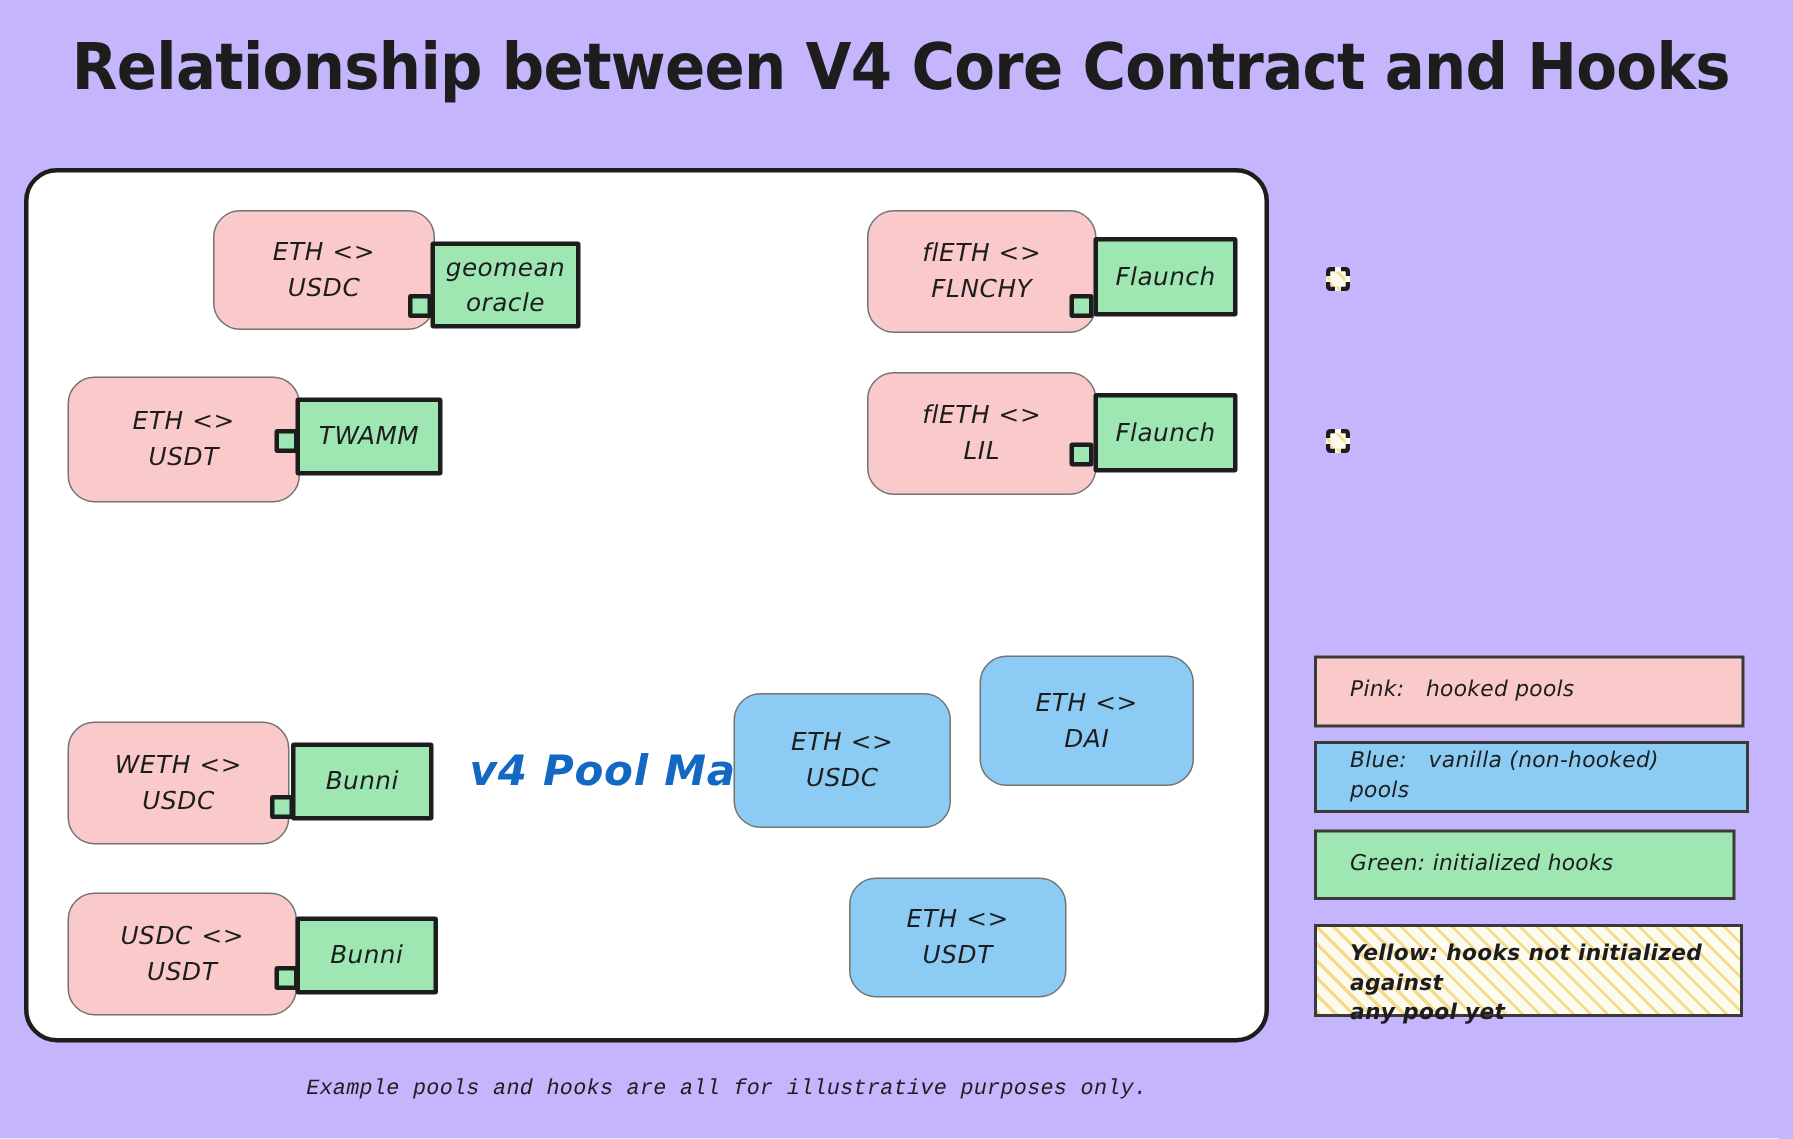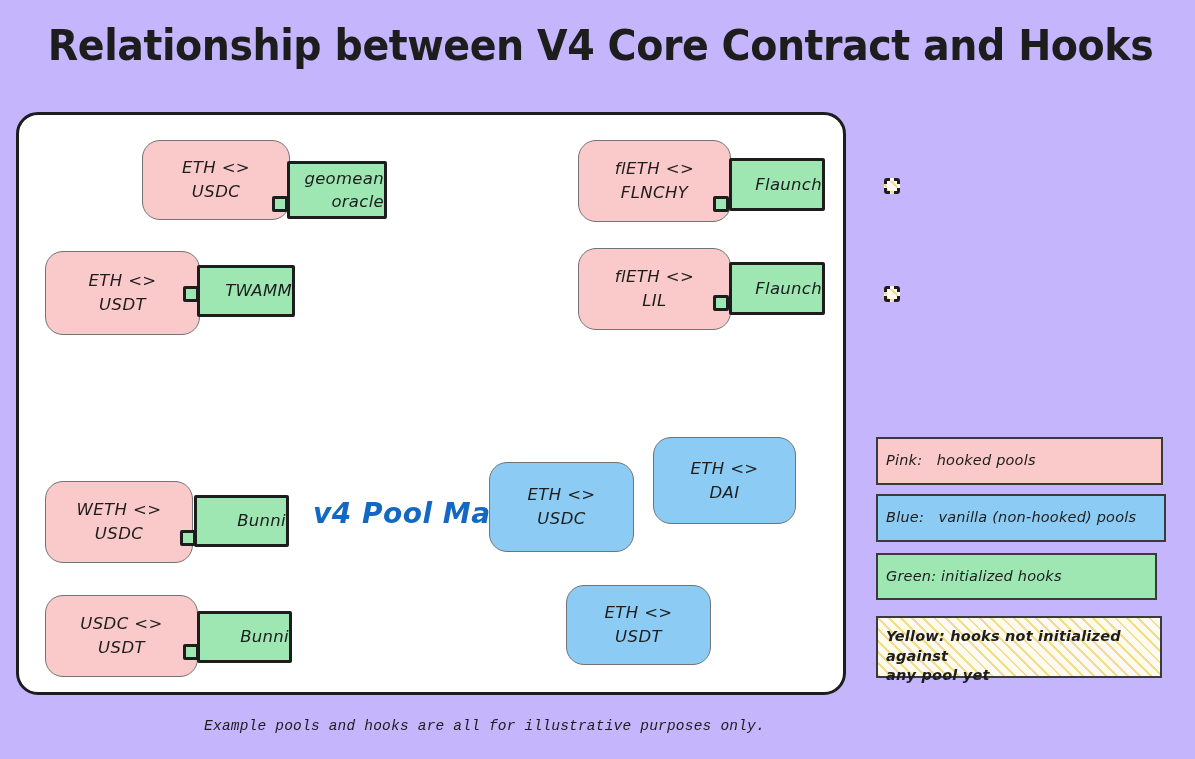--- a/index.html
+++ b/index.html
@@ -81,21 +81,21 @@
 
   
   .hook {
     position: absolute;
     box-sizing: border-box;
     border: 3px solid #1d1d1d;
     background: #9ee7b3;
     border-radius: 2px;
     display: flex;
     flex-direction: column;
-    align-items: flex-end;
+    align-items: center;
     justify-content: center;
     font-family: "DejaVu Sans", sans-serif;
     font-style: italic;
     font-size: 16.5px;
     color: #1d1d1d;
     line-height: 1.4;
     text-align: center;
     letter-spacing: 0.3px;
   }
 
@@ -148,21 +148,21 @@
     z-index: 3;
   }
 
   
   .legend-box {
     position: absolute;
     box-sizing: border-box;
     border: 2px solid #3a3a3a;
     display: flex;
     align-items: center;
-    padding: 0 8px;
+    padding: 0 22px;
     font-family: "DejaVu Sans", sans-serif;
     font-style: italic;
     font-size: 14.5px;
     color: #1d1d1d;
     line-height: 1.35;
     letter-spacing: 0.2px;
   }
   .legend-box.pink   { background: #fac9c9; }
   .legend-box.blue   { background: #8cccf4; }
   .legend-box.green  { background: #9ee7b3; }

